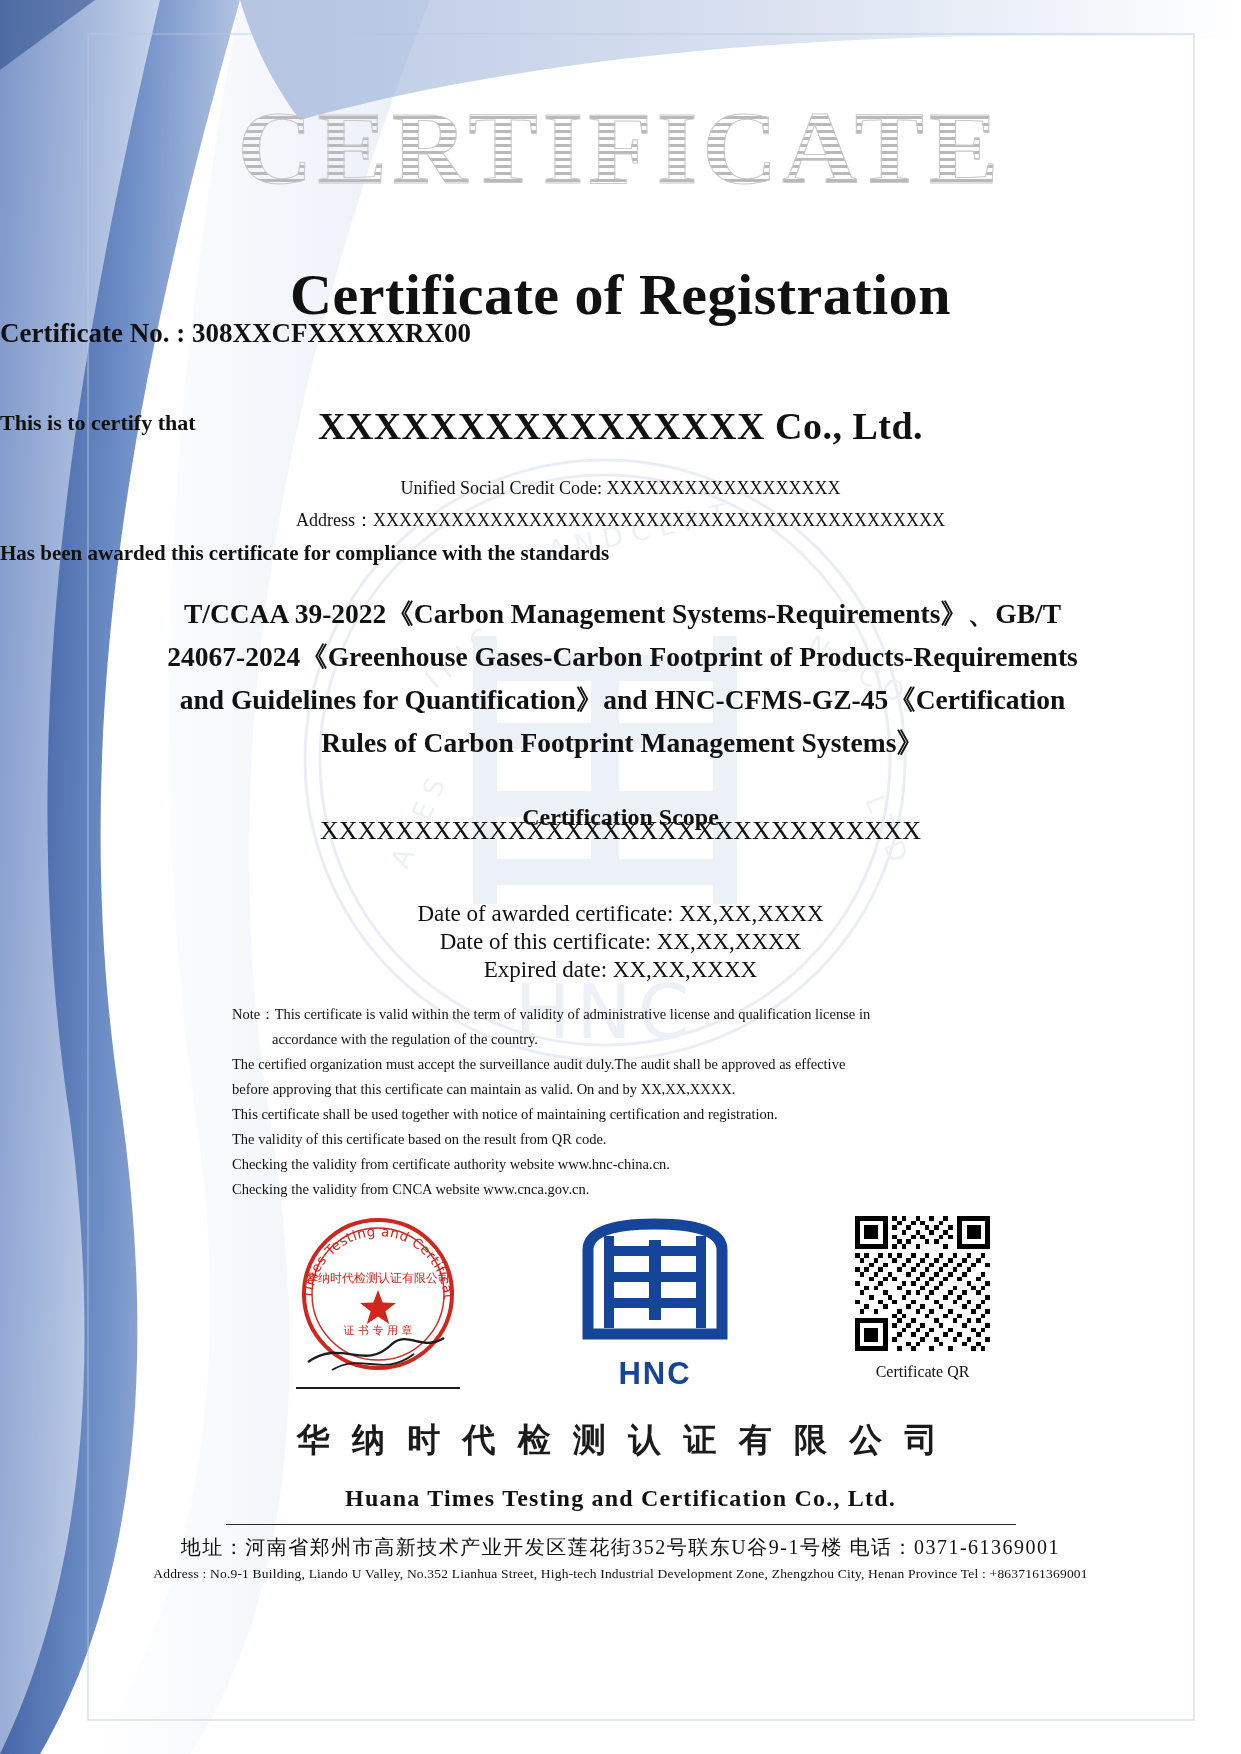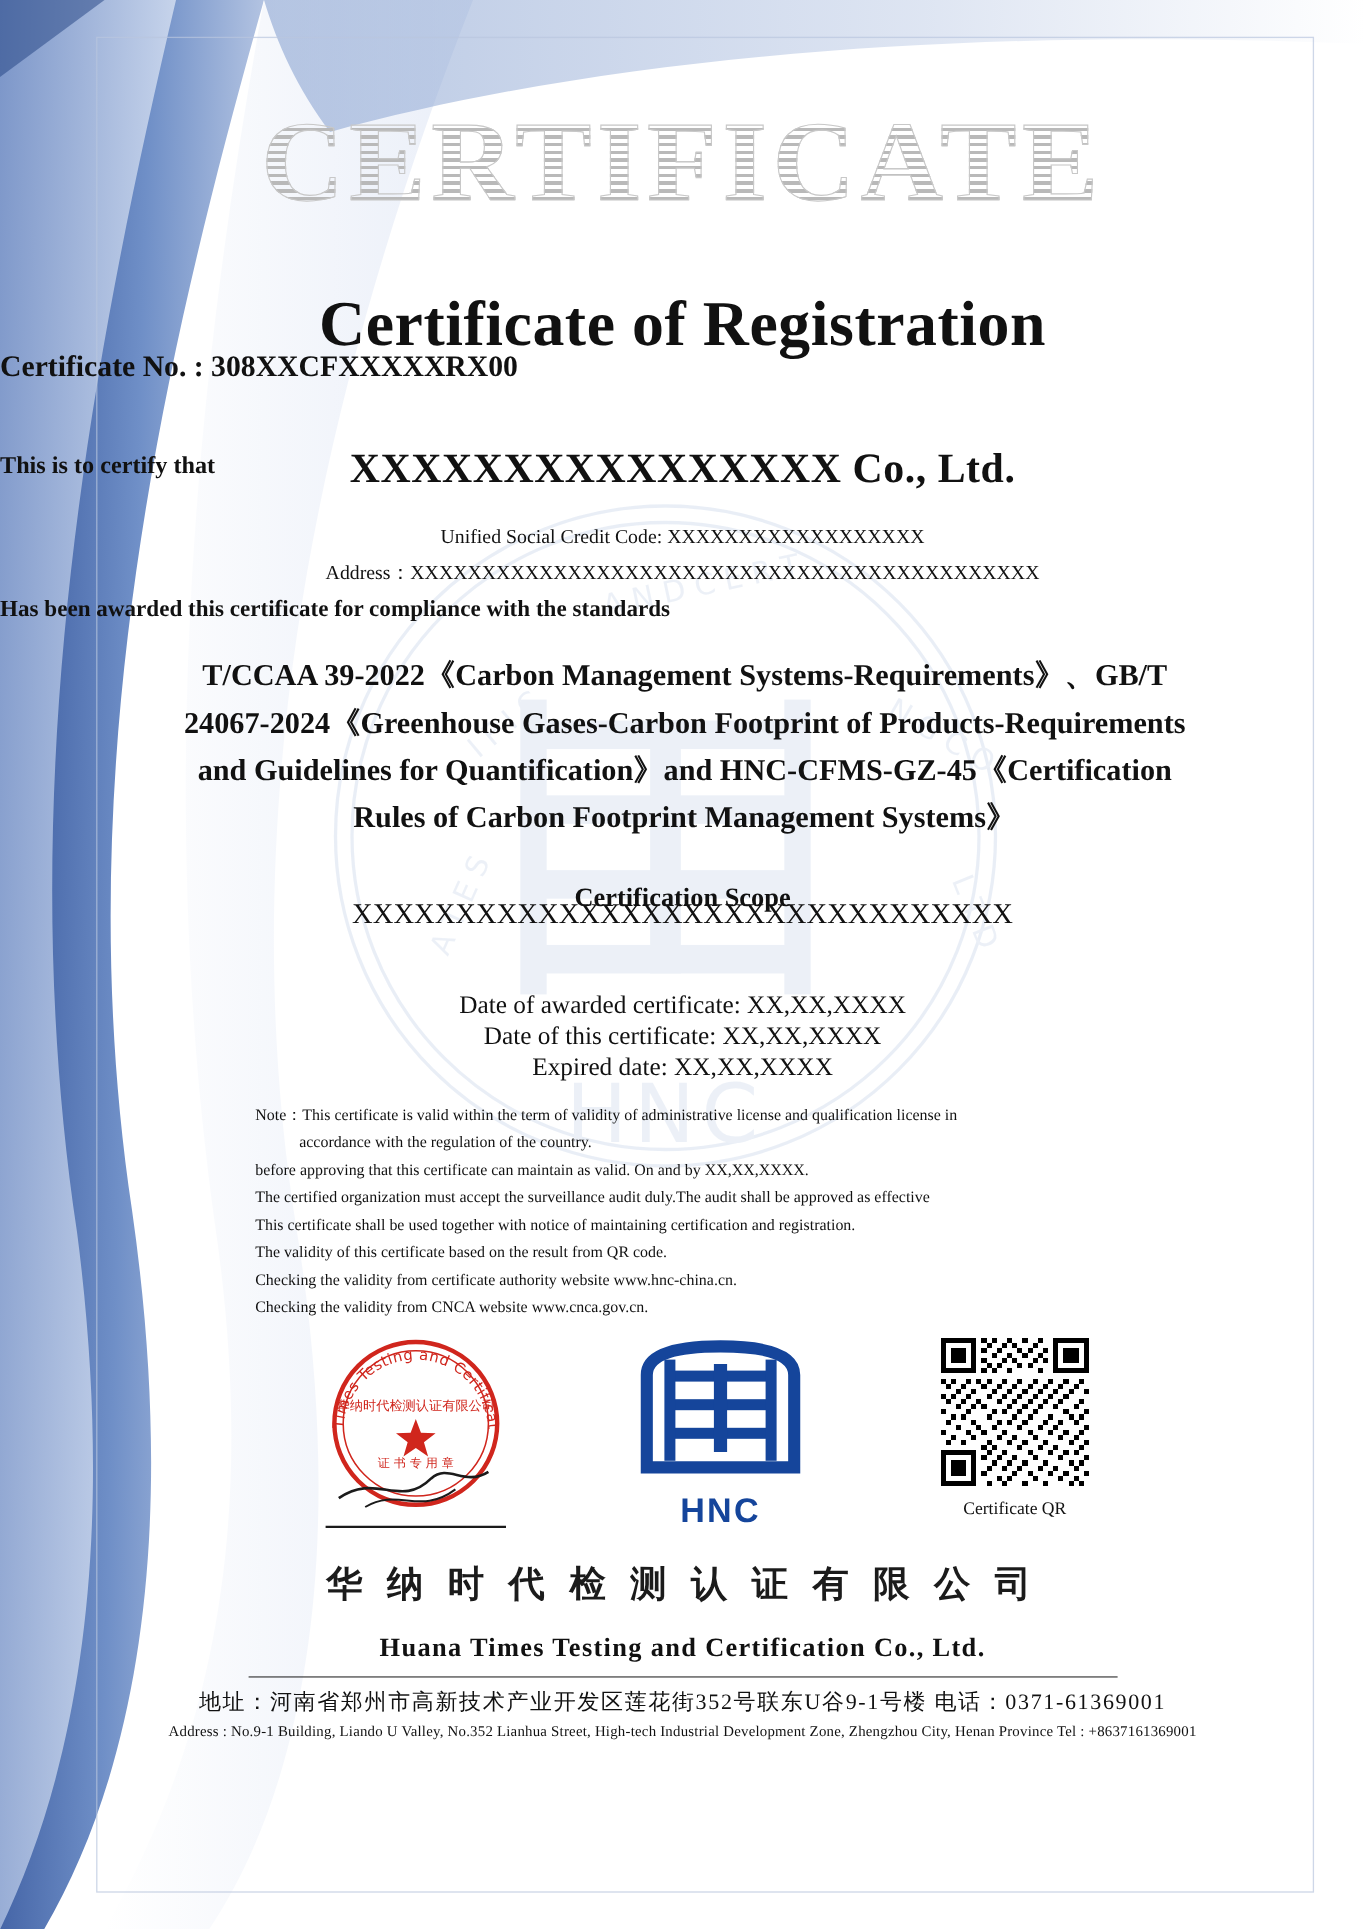--- a/index.html
+++ b/index.html
@@ -351,22 +351,22 @@
 
   <div class="dates">
     <div>Date of awarded certificate: XX,XX,XXXX</div>
     <div>Date of this certificate: XX,XX,XXXX</div>
     <div>Expired date: XX,XX,XXXX</div>
   </div>
 
   <div class="notes">
     <div class="note-first">Note：This certificate is valid within the term of validity of administrative license and qualification license in</div>
     <div class="note-indent">accordance with the regulation of the country.</div>
+    <div>The certified organization must accept the surveillance audit duly.The audit shall be approved as effective</div>
     <div>before approving that this certificate can maintain as valid. On and by XX,XX,XXXX.</div>
-    <div>The certified organization must accept the surveillance audit duly.The audit shall be approved as effective</div>
     <div>This certificate shall be used together with notice of maintaining certification and registration.</div>
     <div>The validity of this certificate based on the result from QR code.</div>
     <div>Checking the validity from certificate authority website www.hnc-china.cn.</div>
     <div>Checking the validity from CNCA website www.cnca.gov.cn.</div>
   </div>
 
   <div class="logo-row">
 
     <div class="stamp">
       <svg viewBox="0 0 212 190" xmlns="http://www.w3.org/2000/svg">

